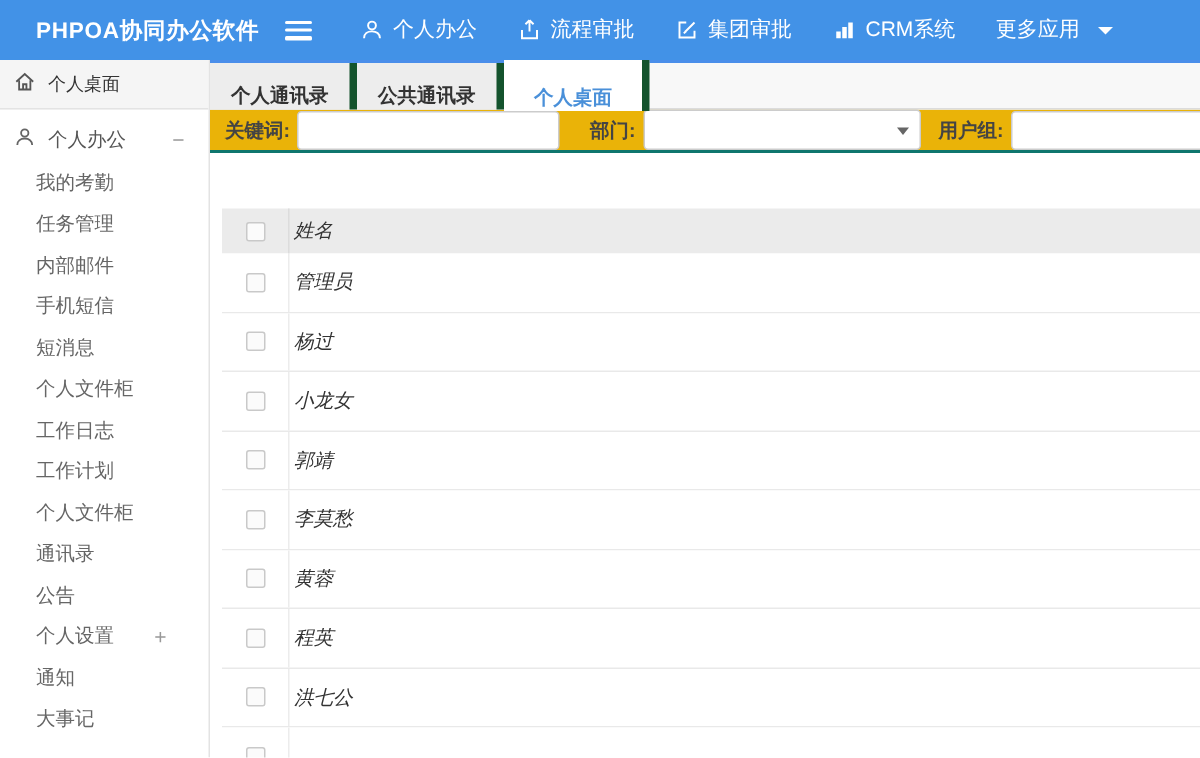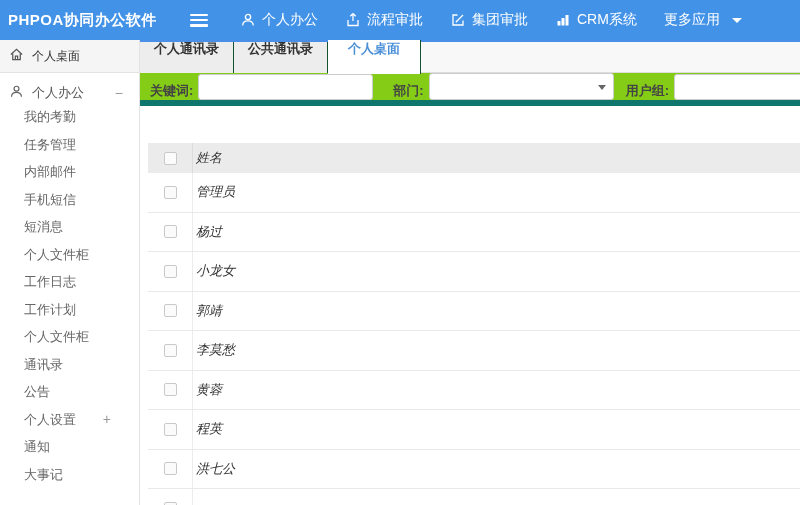--- a/index.html
+++ b/index.html
@@ -1,50 +1,50 @@
 <!DOCTYPE html>
 <html><head>
 <meta charset="utf-8">
 <style>
   * { margin:0; padding:0; box-sizing:border-box; }
   html,body { font-family:"Liberation Sans", sans-serif; }
   .page { position:relative; width:800px; height:505px; overflow:hidden; background:#fff; }
 
   
   .topbar { height:40px; background:#4292e7; display:flex; align-items:center; color:#fff; }
-  .brand { flex:0 0 190px; padding-left:8px; font-size:15px; font-weight:bold; letter-spacing:0.5px; white-space:nowrap; }
+  .brand { flex:0 0 190px; padding-left:24px; font-size:15px; font-weight:bold; letter-spacing:0.5px; white-space:nowrap; }
   .hamburger { width:18px; height:13px; display:flex; flex-direction:column; justify-content:space-between; cursor:pointer; }
   .hamburger i { display:block; height:2.5px; background:#fff; border-radius:1px; }
   .topnav { display:flex; align-items:center; margin-left:32px; column-gap:27px; }
   .nav-item { display:flex; align-items:center; gap:6px; font-size:14px; cursor:pointer; white-space:nowrap; }
   .nav-item svg { display:block; }
   .caret-down { width:0; height:0; border-left:5px solid transparent; border-right:5px solid transparent; border-top:5px solid #fff; margin-left:6px; }
 
   
   .body { display:flex; height:465px; }
 
   
   .sidebar { flex:0 0 140px; background:#fff; border-right:1px solid #e3e3e3; overflow:hidden; }
   .side-header { height:33px; background:#f5f5f5; border-bottom:1px solid #e3e3e3; display:flex; align-items:center; gap:8px; padding-left:9px; font-size:12px; color:#333; cursor:pointer; }
   .side-group { height:31px; margin-top:4px; display:flex; align-items:center; gap:8px; padding-left:9px; font-size:13px; color:#555; cursor:pointer; position:relative; }
   .side-group .toggle { position:absolute; right:16px; color:#999; font-size:14px; }
-  .side-item { height:27.5px; display:flex; padding-left:24px; font-size:13px; color:#666; cursor:pointer; position:relative; }
+  .side-item { height:27.5px; display:flex; align-items:center; padding-left:24px; font-size:13px; color:#666; cursor:pointer; position:relative; }
   .side-item .toggle { position:absolute; right:28px; color:#999; font-size:14px; }
 
   
   .main { flex:1; display:flex; flex-direction:column; min-width:0; }
 
   
   .tabbar { position:relative; height:33px; background:#f8f8f8; border-bottom:1px solid #dcdcdc; display:flex; }
   .tabbar::before { content:''; position:absolute; top:0; left:0; right:0; height:2px; background:#4a8eea; z-index:2; }
-  .tab { height:33px; padding:0 14px; display:flex; align-items:flex-start; font-size:13px; font-weight:bold; color:#333; background:#ededed; border-right:1px solid #14532d; cursor:pointer; }
+  .tab { height:33px; padding:0 14px; display:flex; align-items:flex-end; font-size:13px; font-weight:bold; color:#333; background:#ededed; border-right:5px solid #14532d; cursor:pointer; }
   .tab.active { position:relative; z-index:3; height:34px; background:#fff; color:#4a90d9; padding:0 20px; }
 
   
-  .filterbar { height:44px; background:#84cc16; border-bottom:6px solid #0f766e; display:flex; align-items:flex-end; padding-left:10px; white-space:nowrap; }
+  .filterbar { height:44px; background:#eab308; border-bottom:2px solid #0f766e; display:flex; align-items:center; padding-left:10px; white-space:nowrap; }
   .filterbar label { font-size:13px; font-weight:bold; color:#444; }
   .txt-input { width:175px; height:26px; border:1px solid #ccc; border-radius:3px; margin-left:5px; padding:0 6px; font-size:12px; outline:none; flex:0 0 auto; }
   .select-box { position:relative; width:185px; height:27px; border:1px solid #ccc; border-radius:3px; margin-left:5px; background:#fff; cursor:pointer; flex:0 0 auto; }
   .select-box .sel-caret { position:absolute; right:7px; top:11px; width:0; height:0; border-left:4px solid transparent; border-right:4px solid transparent; border-top:5px solid #666; }
   .lbl-dept { margin-left:20px; }
   .lbl-group { margin-left:12px; }
   .input-usergroup { width:190px; }
 
   
   .tablewrap { margin:37px 0 0 8px; width:calc(100% - 8px); }

